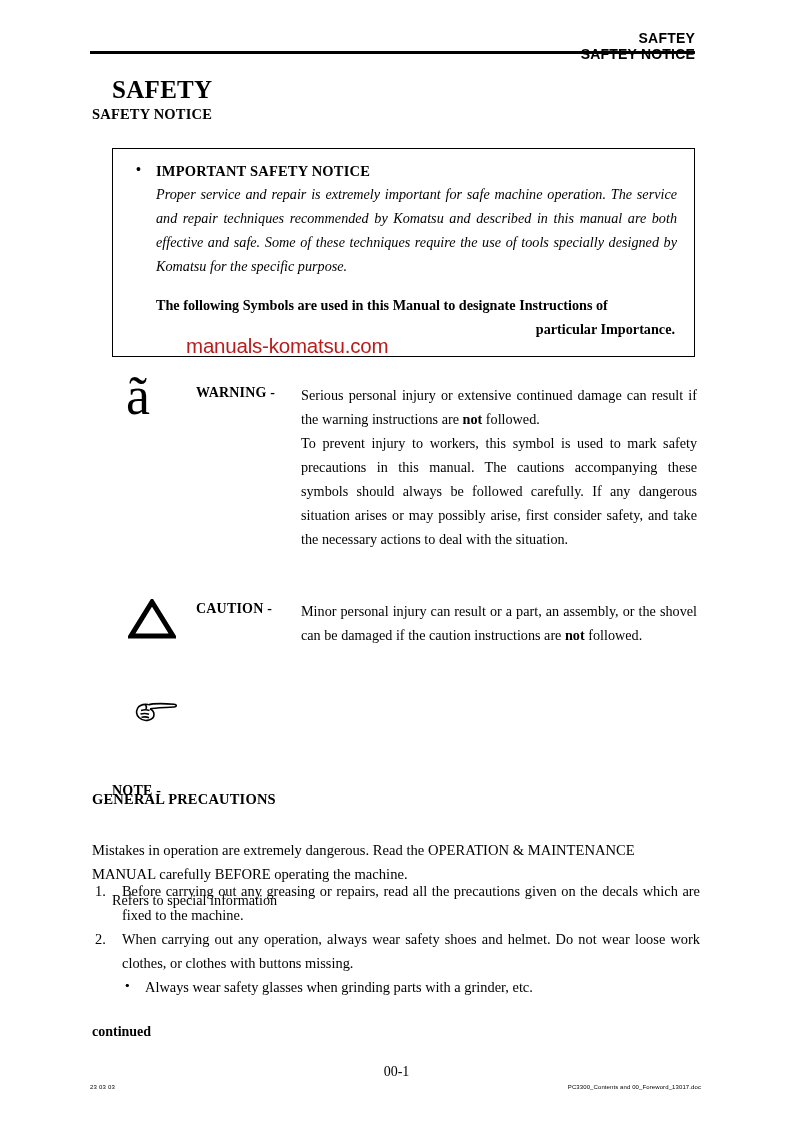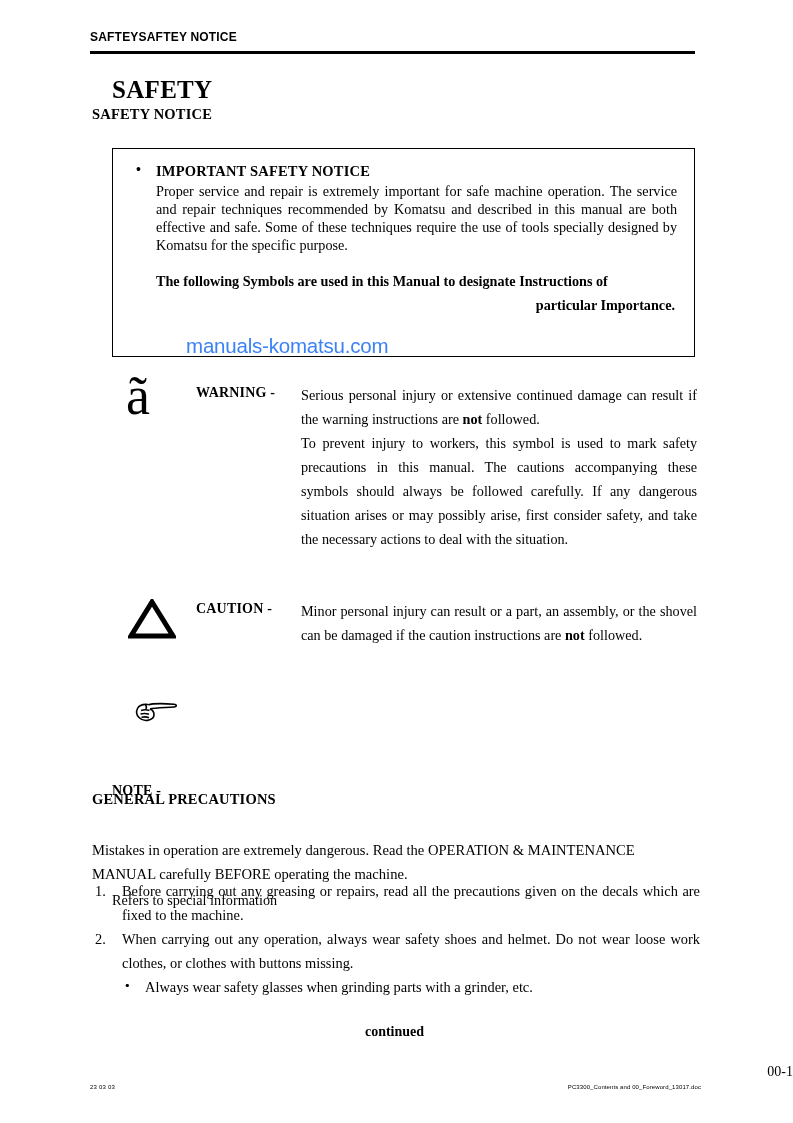--- a/index.html
+++ b/index.html
@@ -26,22 +26,23 @@
   
   .runhead {
     position: absolute;
     left: 90px;
     top: 30px;
     width: 605px;
     display: flex;
     align-items: flex-end;
     font-family: "Liberation Sans", "DejaVu Sans", sans-serif;
     font-weight: bold;
-    font-size: 12px;
-    letter-spacing: 0.2px;
+    font-size: 14px;
+    letter-spacing: 0.2px;
+    flex-direction: column;
   }
   .runhead-rule {
     position: absolute;
     left: 90px;
     top: 51px;
     width: 605px;
     height: 2.5px;
     background: #000;
   }
 
@@ -87,23 +88,24 @@
   }
   .notice-head .bullet {
     position: absolute;
     left: 6px;
     top: -1px;
     font-size: 14px;
   }
   .notice-para {
     padding-left: 26px;
     font-size: 14.2px;
-    line-height: 18px;
+    line-height: 24px;
     text-align: justify;
     text-justify: inter-word;
+    font-style: italic;
   }
   .notice-strong {
     padding-left: 26px;
     padding-right: 2px;
     margin-top: 15px;
     font-size: 14.2px;
     font-weight: bold;
     line-height: 24px;
     text-align: justify;
     text-justify: inter-word;
@@ -113,21 +115,21 @@
     text-align: right;
   }
 
   
   .watermark {
     position: absolute;
     left: 186px;
     top: 334px;
     font-family: "Liberation Sans", "DejaVu Sans", sans-serif;
     font-size: 20.5px;
-    color: #3b82f6;
+    color: #b91c1c;
     letter-spacing: -0.2px;
     white-space: nowrap;
   }
 
   
   .symrow {
     position: absolute;
     display: flex;
   }
   .sym-icon {
@@ -220,32 +222,32 @@
     position: absolute;
     left: 33px;
     top: -1px;
     font-size: 13px;
   }
   .continued {
     position: absolute;
     left: 92px;
     top: 1024px;
     width: 605px;
-    text-align: center;
+    text-align: left;
     font-size: 14px;
     font-weight: bold;
   }
 
   
   .pagenum {
     position: absolute;
     left: 0;
     top: 1064px;
     width: 793px;
-    text-align: right;
+    text-align: center;
     font-size: 14px;
   }
   .foot-left {
     position: absolute;
     left: 90px;
     top: 1084px;
     font-family: "Liberation Sans", "DejaVu Sans", sans-serif;
     font-size: 6px;
     letter-spacing: 0.2px;
   }

